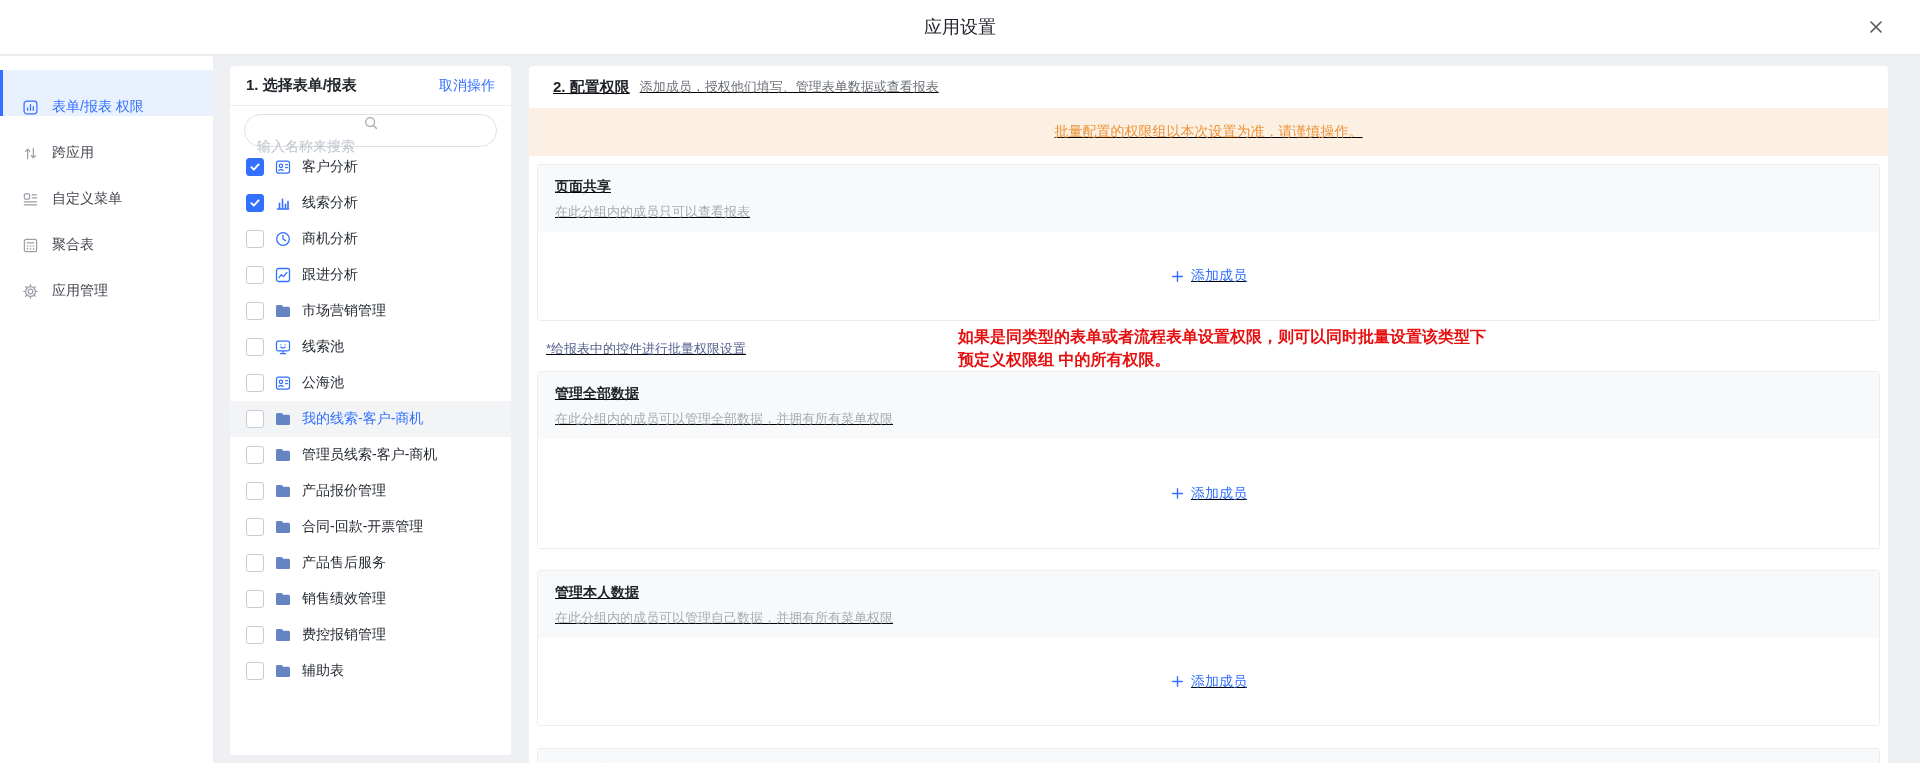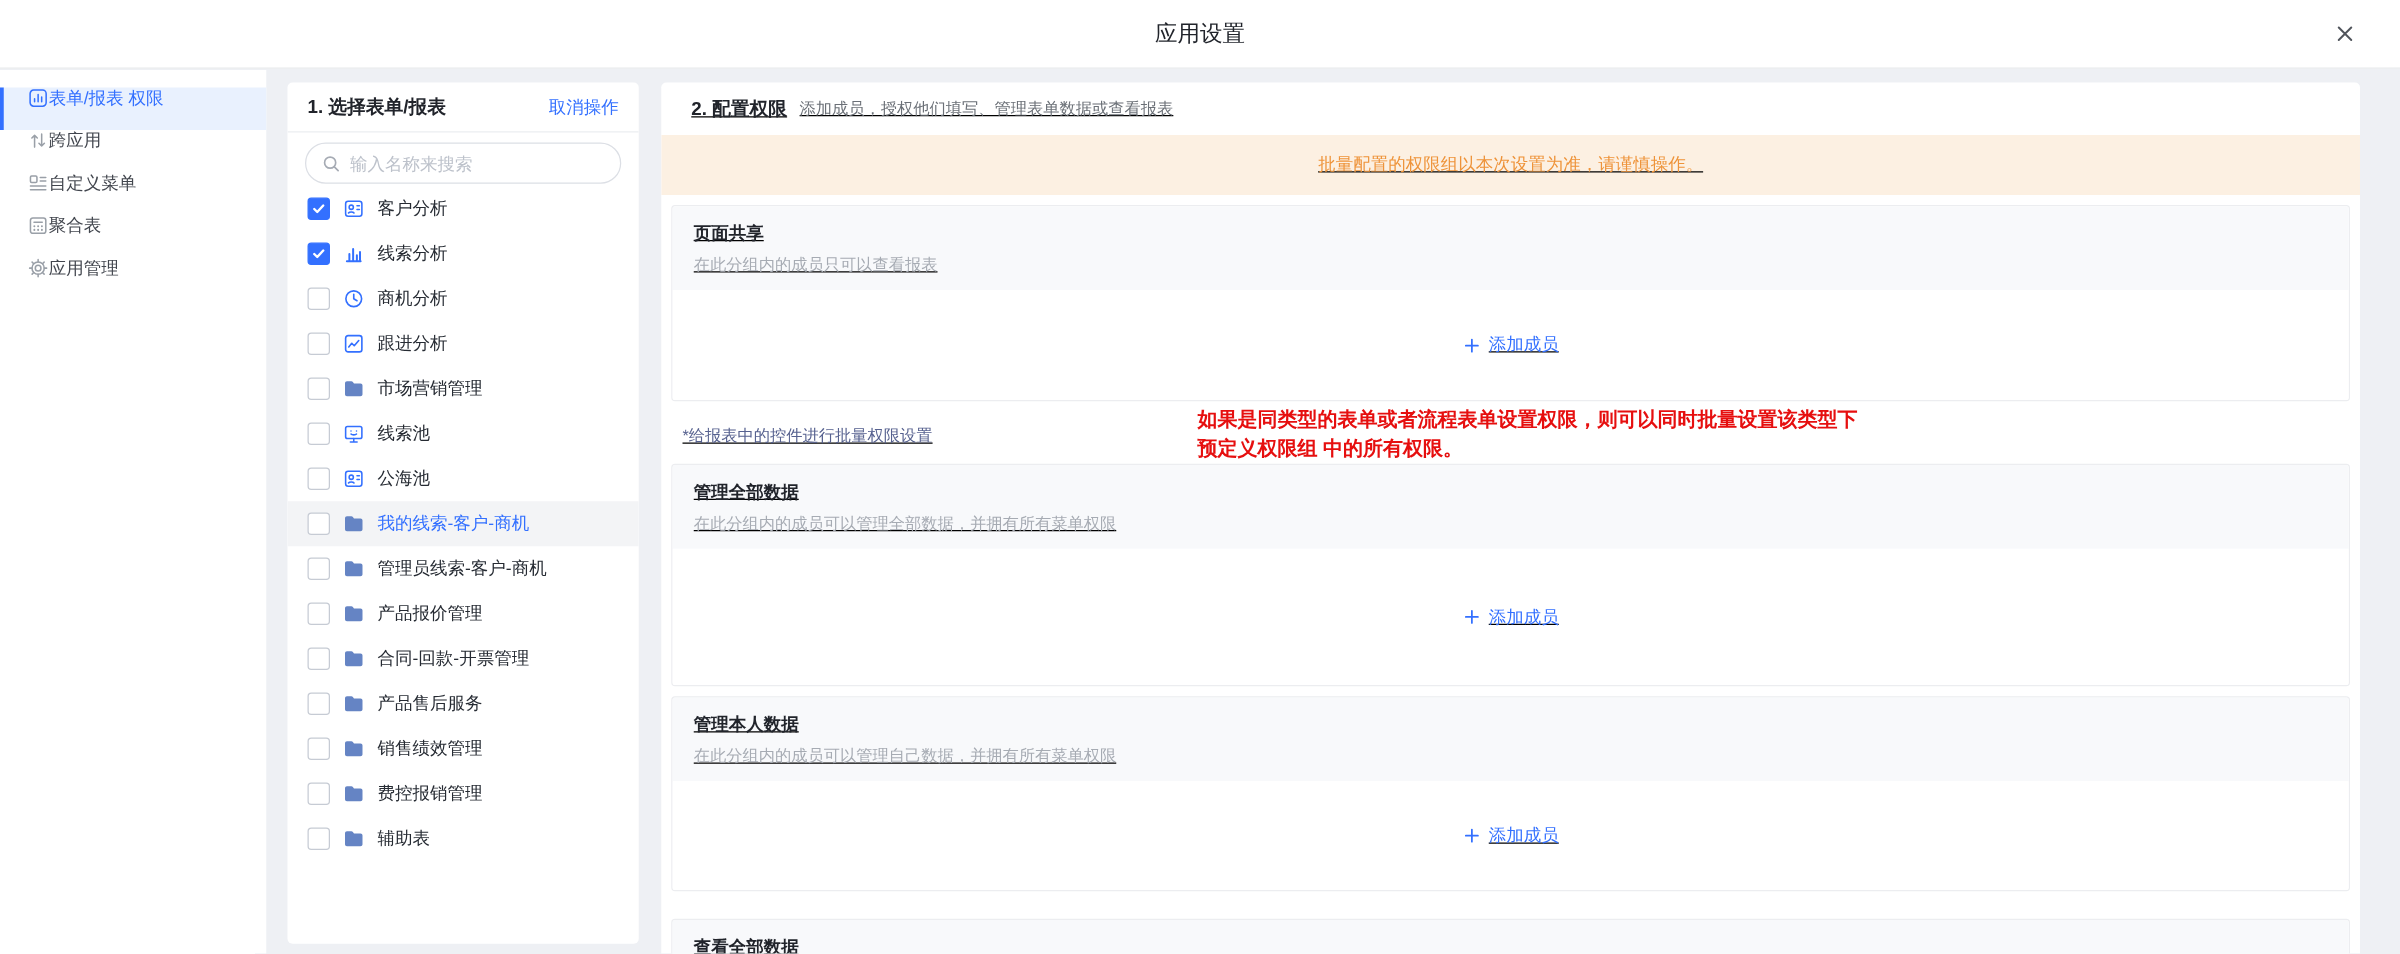--- a/index.html
+++ b/index.html
@@ -12,35 +12,35 @@
                   border-bottom:1px solid #e7e9ec; z-index:6; }
   .modal-title { text-align:center; line-height:55px; font-size:18px; color:#21242b; font-weight:500; }
   .close-btn { position:absolute; right:34px; top:50%; transform:translateY(-50%); width:20px; height:20px;
                color:#51555c; cursor:pointer; display:flex; align-items:center; justify-content:center; }
 
   .icon { display:inline-flex; align-items:center; justify-content:center; flex:none; }
   .icon svg { display:block; }
 
   
   .sidebar { position:absolute; left:0; top:56px; bottom:0; width:213px; background:#fff; padding-top:14px; }
-  .side-item { position:relative; height:34px; display:flex; align-items:flex-start; padding-left:22px; 
+  .side-item { position:relative; height:46px; display:flex; align-items:flex-end; padding-left:22px; gap:13px;
                font-size:14px; color:#42464e; cursor:pointer; }
   .side-item .icon { color:#9aa0a8; }
   .side-item.active { background:#e9f1fe; color:var(--primary); }
   .side-item.active .icon { color:var(--primary); }
   .side-item.active::before { content:''; position:absolute; left:0; top:0; bottom:0; width:3px; background:var(--primary); }
 
   
   .select-panel { position:absolute; left:230px; top:66px; width:281px; height:689px; background:#fff; border-radius:4px; overflow:hidden; }
   .sp-header { height:40px; border-bottom:1px solid #eceef1; display:flex; align-items:center;
                justify-content:space-between; padding:0 16px; }
   .sp-title { font-size:15px; font-weight:700; color:#21242b; }
   .sp-cancel { font-size:14px; color:var(--primary); cursor:pointer; }
   .sp-search { margin:8px 14px 0; height:33px; border:1px solid #dcdfe5; border-radius:17px;
-               display:flex; align-items:center; padding:0 12px; gap:7px; background:#fff; }
+               display:flex; align-items:center; padding:0 12px; gap:7px; background:#fff;flex-direction:column; }
   .sp-search .icon { color:#a6abb4; }
   .sp-search input { border:none; outline:none; font-size:14px; color:#333; width:100%;
                      font-family:"Liberation Sans", sans-serif; background:transparent; }
   .sp-search input::placeholder { color:#bdc2cb; }
   .form-list { margin-top:2px; }
   .form-item { height:36px; display:flex; align-items:center; padding:0 16px; gap:10px;
                font-size:14px; color:#262b33; cursor:pointer; }
   .form-item.highlighted { background:#f3f4f6; color:var(--primary); }
   .form-item .icon { color:var(--primary); }
   .form-item .icon-folder { color:var(--folder); }
@@ -62,21 +62,21 @@
                display:flex; flex-direction:column; }
   .pc-header { background:#f8f9fb; padding:13px 17px 11px; }
   .pc-title { font-size:14px; font-weight:700; color:#21242b; margin-bottom:7px; }
   .pc-desc { font-size:13px; color:#a6abb3; }
   .pc-body { flex:1; display:flex; align-items:center; justify-content:center; background:#fff; }
   .add-member { display:flex; align-items:center; gap:6px; color:var(--primary); font-size:14px; cursor:pointer; }
   .add-member .icon { color:var(--primary); }
   .card-0 { height:157px; }
   .link-row { margin:19px 0 0 9px; height:20px; font-size:13px; color:#56618f; cursor:pointer; }
   .card-1 { height:178px; margin-top:11px; }
-  .card-2 { height:156px; margin-top:8px; }
+  .card-2 { height:156px; margin-top:21px; }
   .card-3 { height:80px; margin-top:22px; }
   .annotation { position:absolute; left:429px; top:169px; font-size:16px; font-weight:700;
                 color:var(--annotation-red); line-height:23px; z-index:3; pointer-events:none; }
 </style>
 </head>
 <body>
 
 <div class="modal">
 
   <div class="modal-header">

